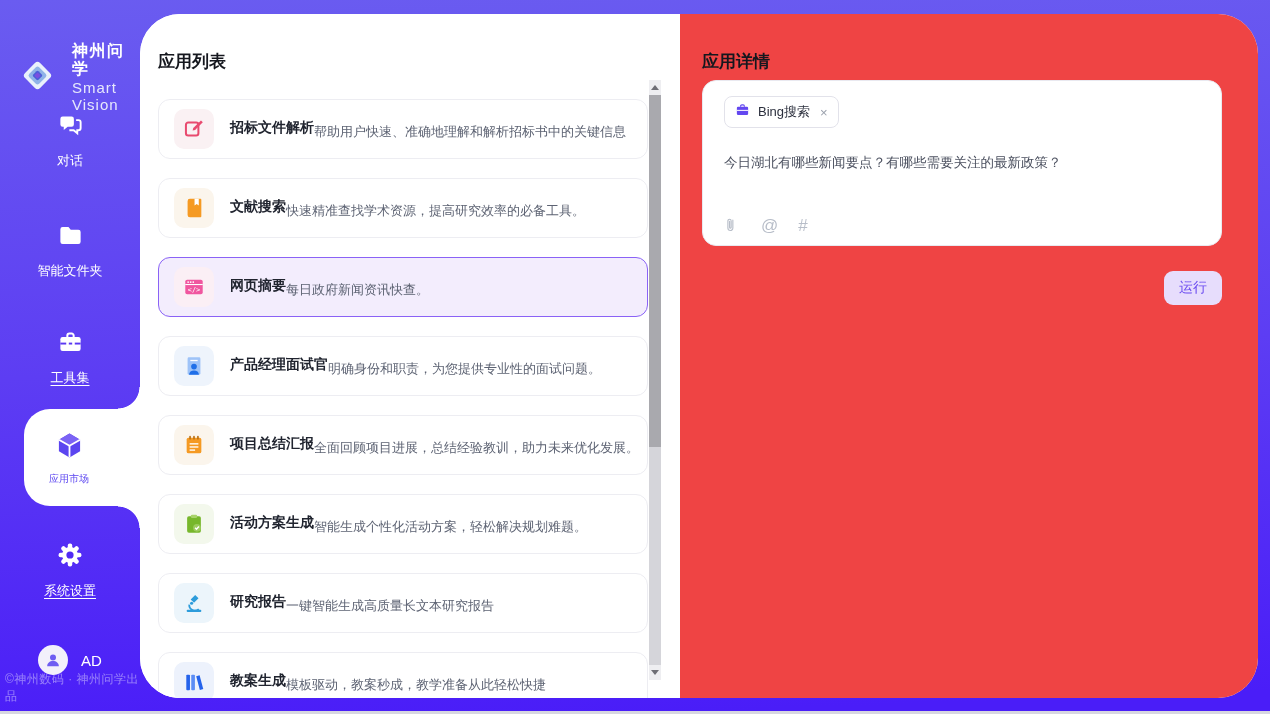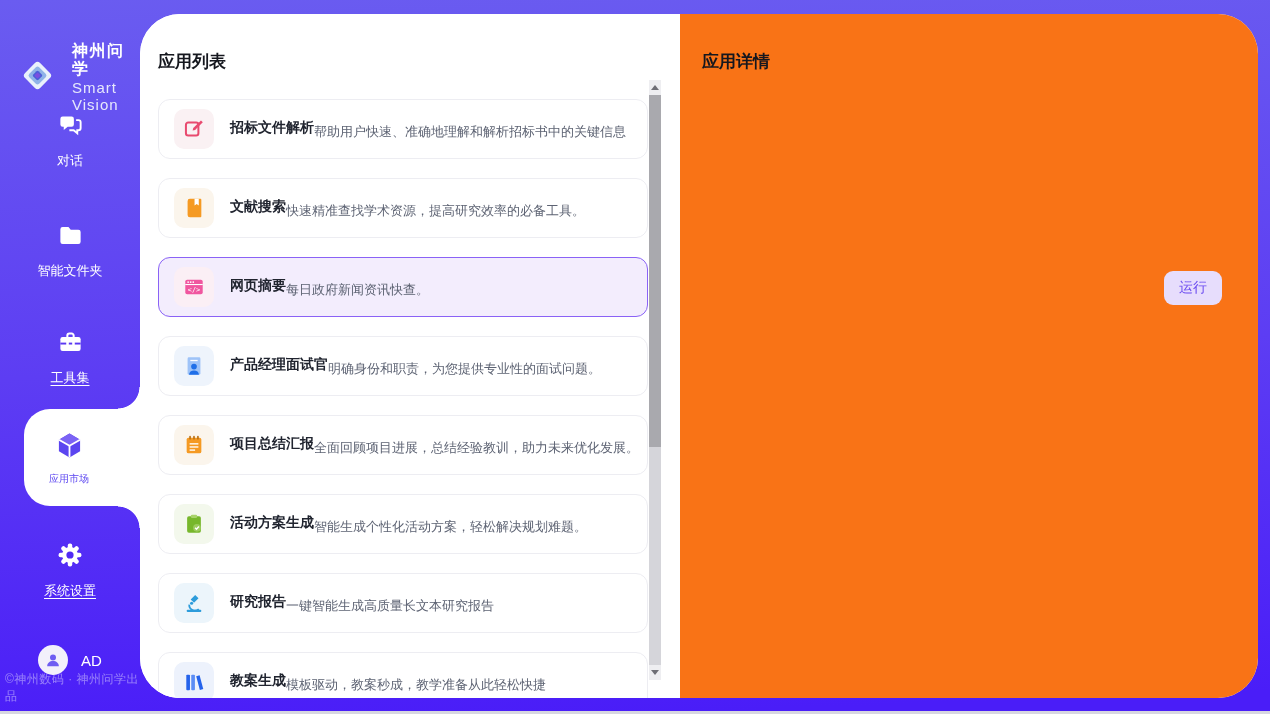--- a/index.html
+++ b/index.html
@@ -49,21 +49,21 @@
   .card-desc{font-size:13px;color:#5d6373;margin-top:6px;line-height:1.15;white-space:nowrap;text-align:center;}
 
   .scrollbar{position:absolute;right:19px;top:66px;width:12px;height:600px;background:#d5d5da;}
   .sb-btn{position:absolute;left:0;width:12px;height:15px;background:#eeeef1;display:flex;align-items:center;justify-content:center;cursor:pointer;}
   .sb-up{top:0}.sb-down{bottom:0}
   .tri-up{width:0;height:0;border-left:4px solid transparent;border-right:4px solid transparent;border-bottom:5px solid #6f6f76;}
   .tri-down{width:0;height:0;border-left:4px solid transparent;border-right:4px solid transparent;border-top:5px solid #6f6f76;}
   .sb-thumb{position:absolute;top:15px;left:0;width:12px;height:352px;background:#a9a9ae;cursor:grab;}
 
   
-  .detail-panel{flex:1;background:#f97316;position:relative;}
+  .detail-panel{flex:1;background:#ef4444;position:relative;}
   .detail-title{position:absolute;top:36px;left:22px;}
   .detail-card{position:absolute;top:66px;left:22px;width:520px;height:166px;box-sizing:border-box;background:#fff;border:1px solid #e9e9f0;border-radius:14px;padding:15px 21px;}
   .tool-tag{display:inline-flex;align-items:center;gap:8px;border:1px solid #e2e2ea;border-radius:8px;padding:0 10px;height:30px;background:#fff;cursor:default;}
   .tag-label{font-size:13px;color:#2a2e3c;}
   .tag-close{font-size:13px;color:#9aa0ac;margin-left:2px;cursor:pointer;}
   .query{margin-top:26px;font-size:13.5px;color:#4b505f;line-height:1.3;}
   .tool-row{margin-top:44px;display:flex;align-items:center;gap:20px;color:#b7bdc8;}
   .tool-row .sym{font-size:17px;cursor:pointer;}
   .tool-row .clip{cursor:pointer;display:flex;}
   .run-row{position:absolute;top:257px;left:22px;width:520px;text-align:right;}
@@ -301,20 +301,45 @@
       <div class="sb-thumb"></div>
       <div class="sb-btn sb-down">
           <span class="tri-down"></span>
         </div>
     </div>
   </section>
 
   <section class="detail-panel">
     <div class="panel-title detail-title">应用详情</div>
 
+    <div class="detail-card">
+      <span class="tool-tag">
+        <span>
+          <svg viewBox="0 0 24 24" width="15" height="15">
+            <path d="M9 6V5a2 2 0 0 1 2-2h2a2 2 0 0 1 2 2v1" stroke="#6347f0" stroke-width="1.8" fill="none"></path>
+            <rect x="3" y="6" width="18" height="13" rx="2" fill="#6347f0"></rect>
+            <rect x="3" y="11" width="18" height="1.6" fill="#fff"></rect>
+          </svg>
+        </span>
+        <span class="tag-label">Bing搜索</span>
+        <span class="tag-close">×</span>
+      </span>
+
+      <div class="query">今日湖北有哪些新闻要点？有哪些需要关注的最新政策？</div>
+
+      <div class="tool-row">
+        <span class="clip">
+          <svg viewBox="0 0 24 24" width="17" height="17">
+            <path d="M12.5 4.5v11a3.5 3.5 0 0 1-7 0v-10a2.3 2.3 0 0 1 4.6 0v9.2a1.1 1.1 0 0 1-2.2 0V6" fill="none" stroke="#b7bdc8" stroke-width="1.6" stroke-linecap="round"></path>
+          </svg>
+        </span>
+        <span class="sym">@</span>
+        <span class="sym">#</span>
+      </div>
+    </div>
 
     <div class="run-row">
       <button class="run-btn">运行</button>
     </div>
   </section>
 
 </div>
 
 <div class="bottom-strip"></div>
 

